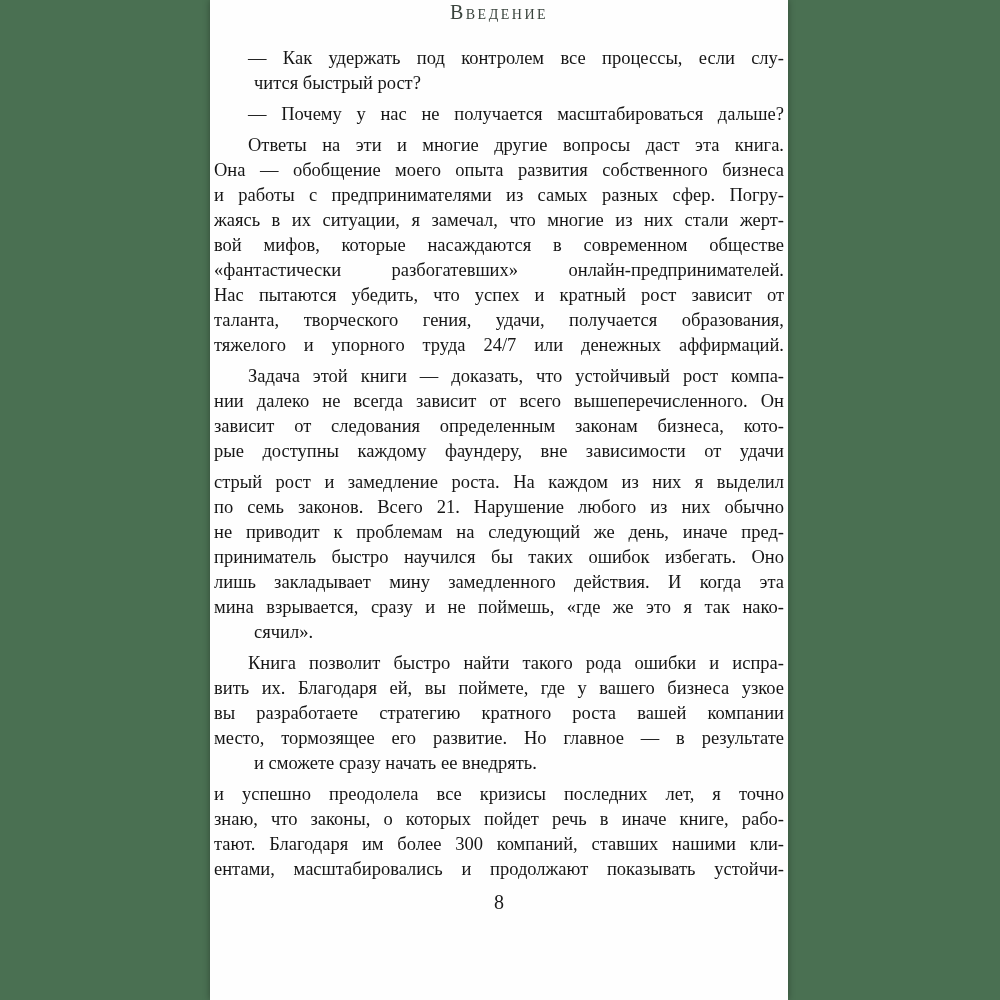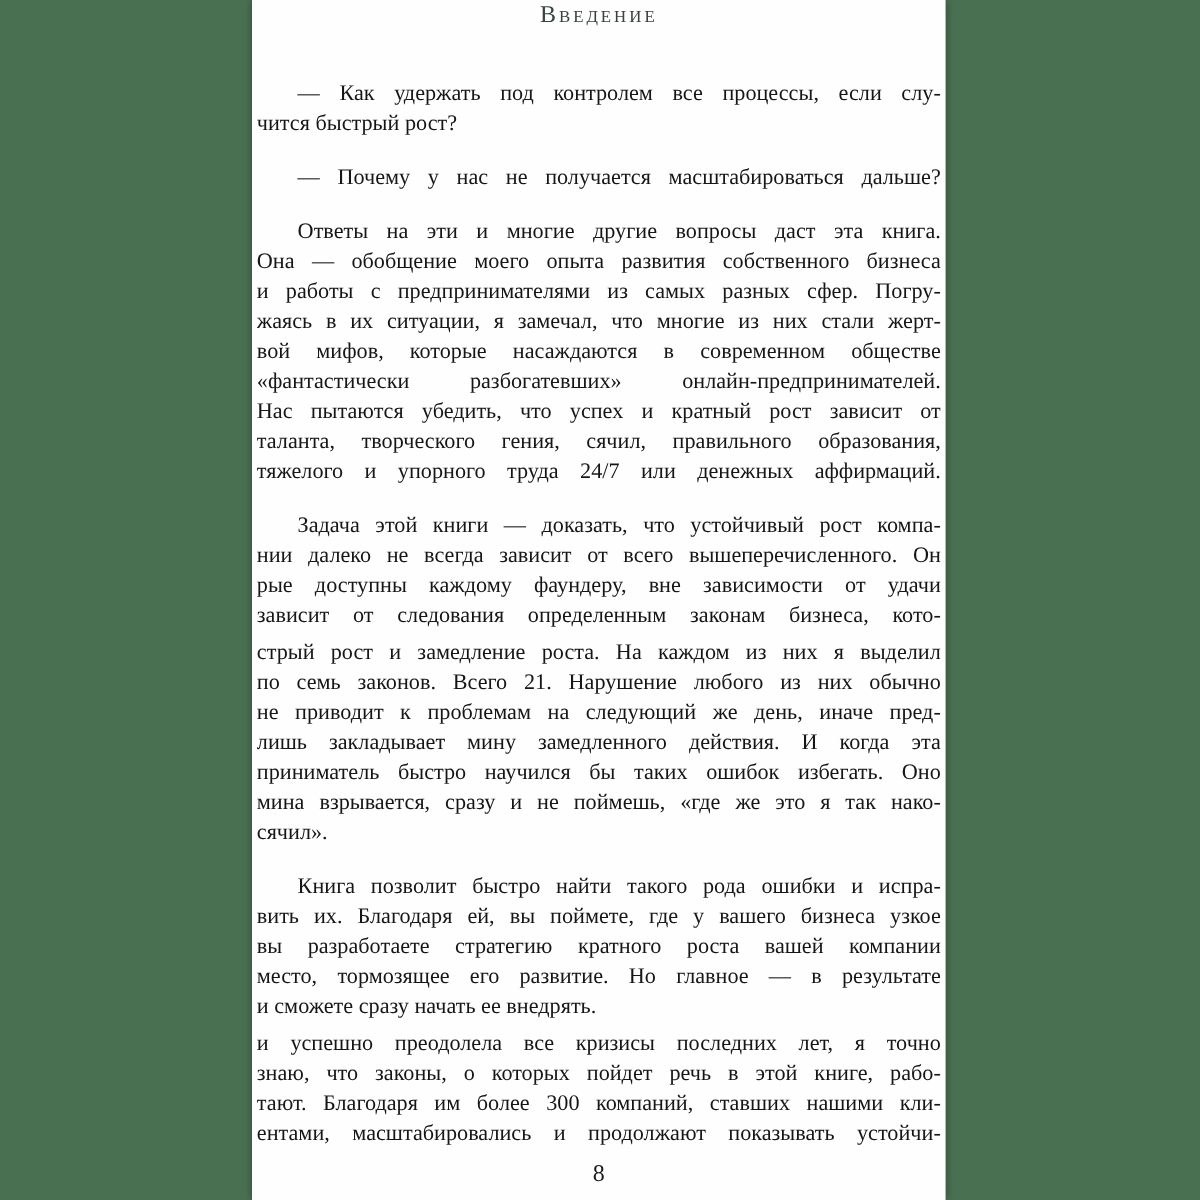--- a/index.html
+++ b/index.html
@@ -50,24 +50,24 @@
     font-size: 18.5px;
     line-height: 25px;
     height: 25px;
     text-align: justify;
     text-align-last: justify;
     white-space: normal;
     overflow: hidden;
   }
   .line.first {
     padding-left: 34px;
-    margin-top: 20px;
   }
   .line.lastline {
     text-align-last: left;
+    margin-left: 40px;
   }
   .page-number {
     text-align: center;
     font-size: 20px;
     line-height: 25px;
     margin-top: 2px;
     color: #1c1c1c;
   }
 </style>
 </head>
@@ -85,47 +85,47 @@
           <div class="line first">— Почему у нас не получается масштабироваться дальше?</div>
         </div>
         <div class="para">
           <div class="line first">Ответы на эти и многие другие вопросы даст эта книга.</div>
           <div class="line">Она — обобщение моего опыта развития собственного бизнеса</div>
           <div class="line">и работы с предпринимателями из самых разных сфер. Погру-</div>
           <div class="line">жаясь в их ситуации, я замечал, что многие из них стали жерт-</div>
           <div class="line">вой мифов, которые насаждаются в современном обществе</div>
           <div class="line">«фантастически разбогатевших» онлайн-предпринимателей.</div>
           <div class="line">Нас пытаются убедить, что успех и кратный рост зависит от</div>
-          <div class="line">таланта, творческого гения, сячил, правильного образования,</div>
+          <div class="line">таланта, творческого гения, удачи, получается образования,</div>
           <div class="line">тяжелого и упорного труда 24/7 или денежных аффирмаций.</div>
         </div>
         <div class="para">
           <div class="line first">Задача этой книги — доказать, что устойчивый рост компа-</div>
           <div class="line">нии далеко не всегда зависит от всего вышеперечисленного. Он</div>
+          <div class="line">зависит от следования определенным законам бизнеса, кото-</div>
           <div class="line">рые доступны каждому фаундеру, вне зависимости от удачи</div>
-          <div class="line">зависит от следования определенным законам бизнеса, кото-</div>
         </div>
         <div class="para">
           <div class="line">стрый рост и замедление роста. На каждом из них я выделил</div>
           <div class="line">по семь законов. Всего 21. Нарушение любого из них обычно</div>
           <div class="line">не приводит к проблемам на следующий же день, иначе пред-</div>
+          <div class="line">приниматель быстро научился бы таких ошибок избегать. Оно</div>
           <div class="line">лишь закладывает мину замедленного действия. И когда эта</div>
-          <div class="line">приниматель быстро научился бы таких ошибок избегать. Оно</div>
           <div class="line">мина взрывается, сразу и не поймешь, «где же это я так нако-</div>
           <div class="line lastline">сячил».</div>
         </div>
         <div class="para">
           <div class="line first">Книга позволит быстро найти такого рода ошибки и испра-</div>
           <div class="line">вить их. Благодаря ей, вы поймете, где у вашего бизнеса узкое</div>
           <div class="line">вы разработаете стратегию кратного роста вашей компании</div>
           <div class="line">место, тормозящее его развитие. Но главное — в результате</div>
           <div class="line lastline">и сможете сразу начать ее внедрять.</div>
         </div>
         <div class="para">
           <div class="line">и успешно преодолела все кризисы последних лет, я точно</div>
-          <div class="line">знаю, что законы, о которых пойдет речь в этой книге, рабо-</div>
+          <div class="line">знаю, что законы, о которых пойдет речь в иначе книге, рабо-</div>
           <div class="line">тают. Благодаря им более 300 компаний, ставших нашими кли-</div>
           <div class="line">ентами, масштабировались и продолжают показывать устойчи-</div>
         </div>
       </div>
     <div class="page-number">8</div>
   </div>
 </div>
 
 </body></html>

